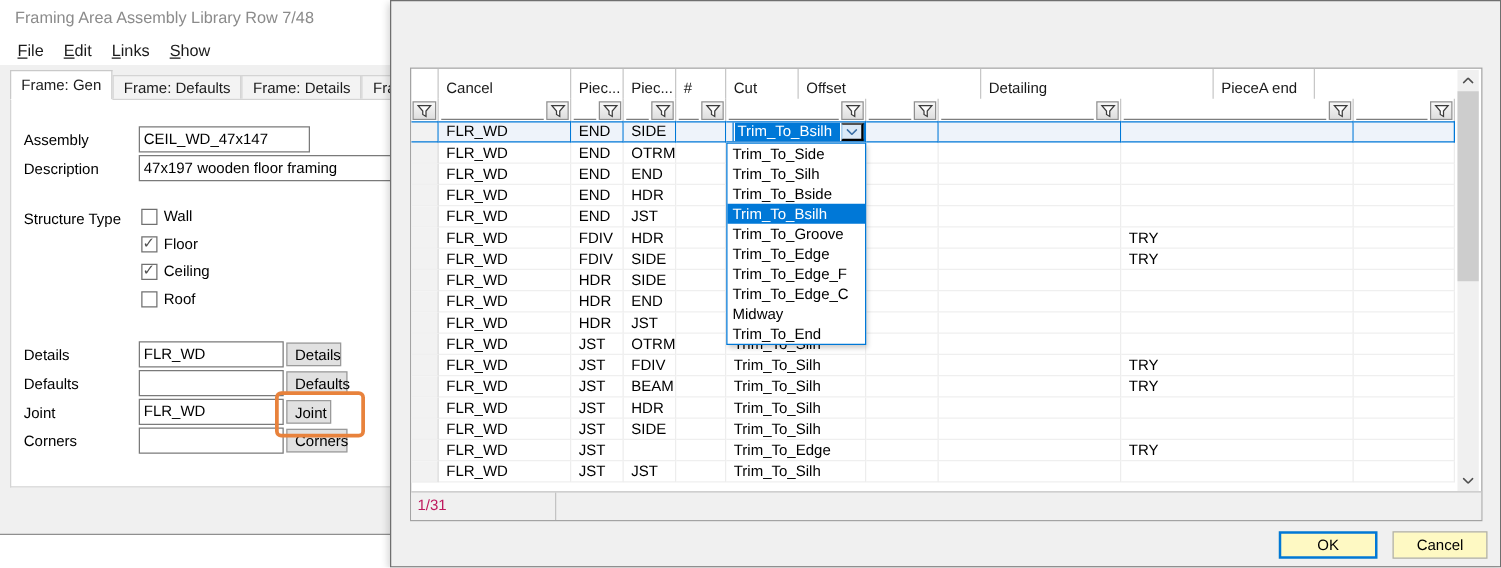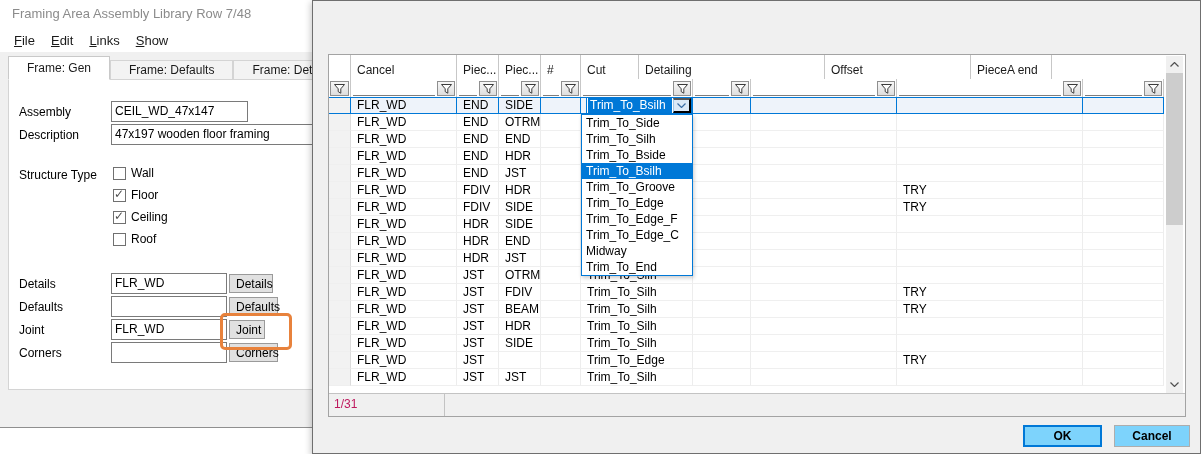--- a/index.html
+++ b/index.html
@@ -12,21 +12,21 @@
   }
   
   .aw{position:absolute;left:0;top:0;width:313px;height:428px;background:#f0f0f0;
       border-bottom:1px solid #8f8f8f;box-sizing:border-box;overflow:hidden;}
   .aw-titlebar{height:28px;background:#fff;line-height:28px;padding-left:12px;
       color:#8b8b8b;font-size:13px;white-space:nowrap;}
   .aw-menubar{height:24px;background:#fff;display:flex;align-items:center;padding-left:6px;}
   .aw-menubar .mitem{padding:2px 8px;font-size:13px;color:#1a1a1a;cursor:default;}
   .aw-tabs{position:absolute;left:8px;top:57px;height:23px;display:flex;align-items:flex-end;white-space:nowrap;}
   .tab{background:#f3f3f3;border:1px solid #d4d4d4;border-bottom:none;height:19px;line-height:19px;
-      padding:0 18px;font-size:12px;color:#1a1a1a;}
+      padding:0 8px;font-size:12px;color:#1a1a1a;}
   .tab.active{background:#fff;height:22px;line-height:22px;border:1px solid #c9c9c9;border-bottom:1px solid #fff;position:relative;z-index:2;}
   .aw-panel{position:absolute;left:8px;top:79px;width:305px;height:311px;background:#fff;
       border:1px solid #d4d4d4;border-right:none;box-sizing:border-box;}
   .flabel{position:absolute;left:10px;font-size:12px;color:#000;white-space:nowrap;}
   .finput{position:absolute;left:102px;height:21px;border:1px solid #7a7a7a;background:#fff;
       font-family:inherit;font-size:12px;padding:0 3px;box-sizing:border-box;line-height:19px;white-space:nowrap;overflow:hidden;}
   .cbrow{position:absolute;left:104px;display:flex;align-items:center;height:16px;}
   .cbbox{width:13px;height:13px;border:1px solid #707070;background:#fff;display:inline-block;
       position:relative;margin-right:5px;box-sizing:border-box;}
   .cbbox.checked::after{content:"✓";position:absolute;left:0px;top:-3px;font-size:12px;color:#4f4f4f;font-weight:bold;}
@@ -81,22 +81,22 @@
   .statusbar{position:absolute;left:0;right:0;bottom:0;height:22px;background:#f0f0f0;border-top:1px solid #c3c3c3;display:flex;}
   .scell{box-sizing:border-box;border-right:1px solid #c3c3c3;height:22px;line-height:21px;padding-left:5px;font-size:12px;color:#be185d;}
   .scell.first{width:116px;}
   .scell.rest{flex:1;border-right:none;}
   
   .ddlist{position:absolute;left:268px;top:113px;width:112px;background:#fff;border:1px solid #0078d7;
       box-sizing:border-box;z-index:30;box-shadow:1px 2px 4px rgba(0,0,0,0.2);}
   .ddopt{height:16px;line-height:16px;padding-left:4px;font-size:12px;white-space:nowrap;overflow:hidden;}
   .ddopt.hl{background:#0078d7;color:#fff;}
   
-  .dlgbtn{position:absolute;height:22px;background:#7dd3fc;border:1px solid #adadad;
-      font-family:inherit;font-size:12px;box-sizing:border-box;text-align:center;line-height:19px;padding:0;color:#000;font-weight:bold;}
+  .dlgbtn{position:absolute;height:22px;background:#fef9c3;border:1px solid #adadad;
+      font-family:inherit;font-size:12px;box-sizing:border-box;text-align:center;line-height:19px;padding:0;color:#000;}
   .dlgbtn.ok{left:710px;top:424px;width:79px;border:2px solid #0078d7;}
   .dlgbtn.cancel{left:801px;top:424px;width:76px;}
   u{text-decoration:underline;}
 </style>
 </head>
 <body>
 
 <div class="aw">
   <div class="aw-titlebar">
     <span>Framing Area Assembly Library  Row 7/48</span>
@@ -160,22 +160,22 @@
 
   <div class="tpanel">
     <div class="grid">
       <div class="hrow" id="gridHeader">
           <div class="hcell" style="width: 22px;"></div>
           <div class="hcell" style="width: 106px;">Cancel</div>
           <div class="hcell" style="width: 42px;">Piec...</div>
           <div class="hcell" style="width: 42px;">Piec...</div>
           <div class="hcell" style="width: 40px;">#</div>
           <div class="hcell" style="width: 58px;">Cut</div>
+          <div class="hcell" style="width: 146px;">Offset</div>
           <div class="hcell" style="width: 186px;">Detailing</div>
-          <div class="hcell" style="width: 146px;">Offset</div>
           <div class="hcell" style="width: 81px;">PieceA end</div>
         </div>
       <div class="frow" id="gridFilter">
           <div class="fcell" style="width: 22px;">
             <button class="fbtn corner">
               <svg width="13" height="12" viewBox="0 0 13 12">
                 <path d="M1.5 1.5h10L7.8 5.8v4.4L5.2 8.6V5.8z" fill="#fdfdfd" stroke="#3b3b3b" stroke-width="1"></path>
               </svg>
             </button>
           </div>

